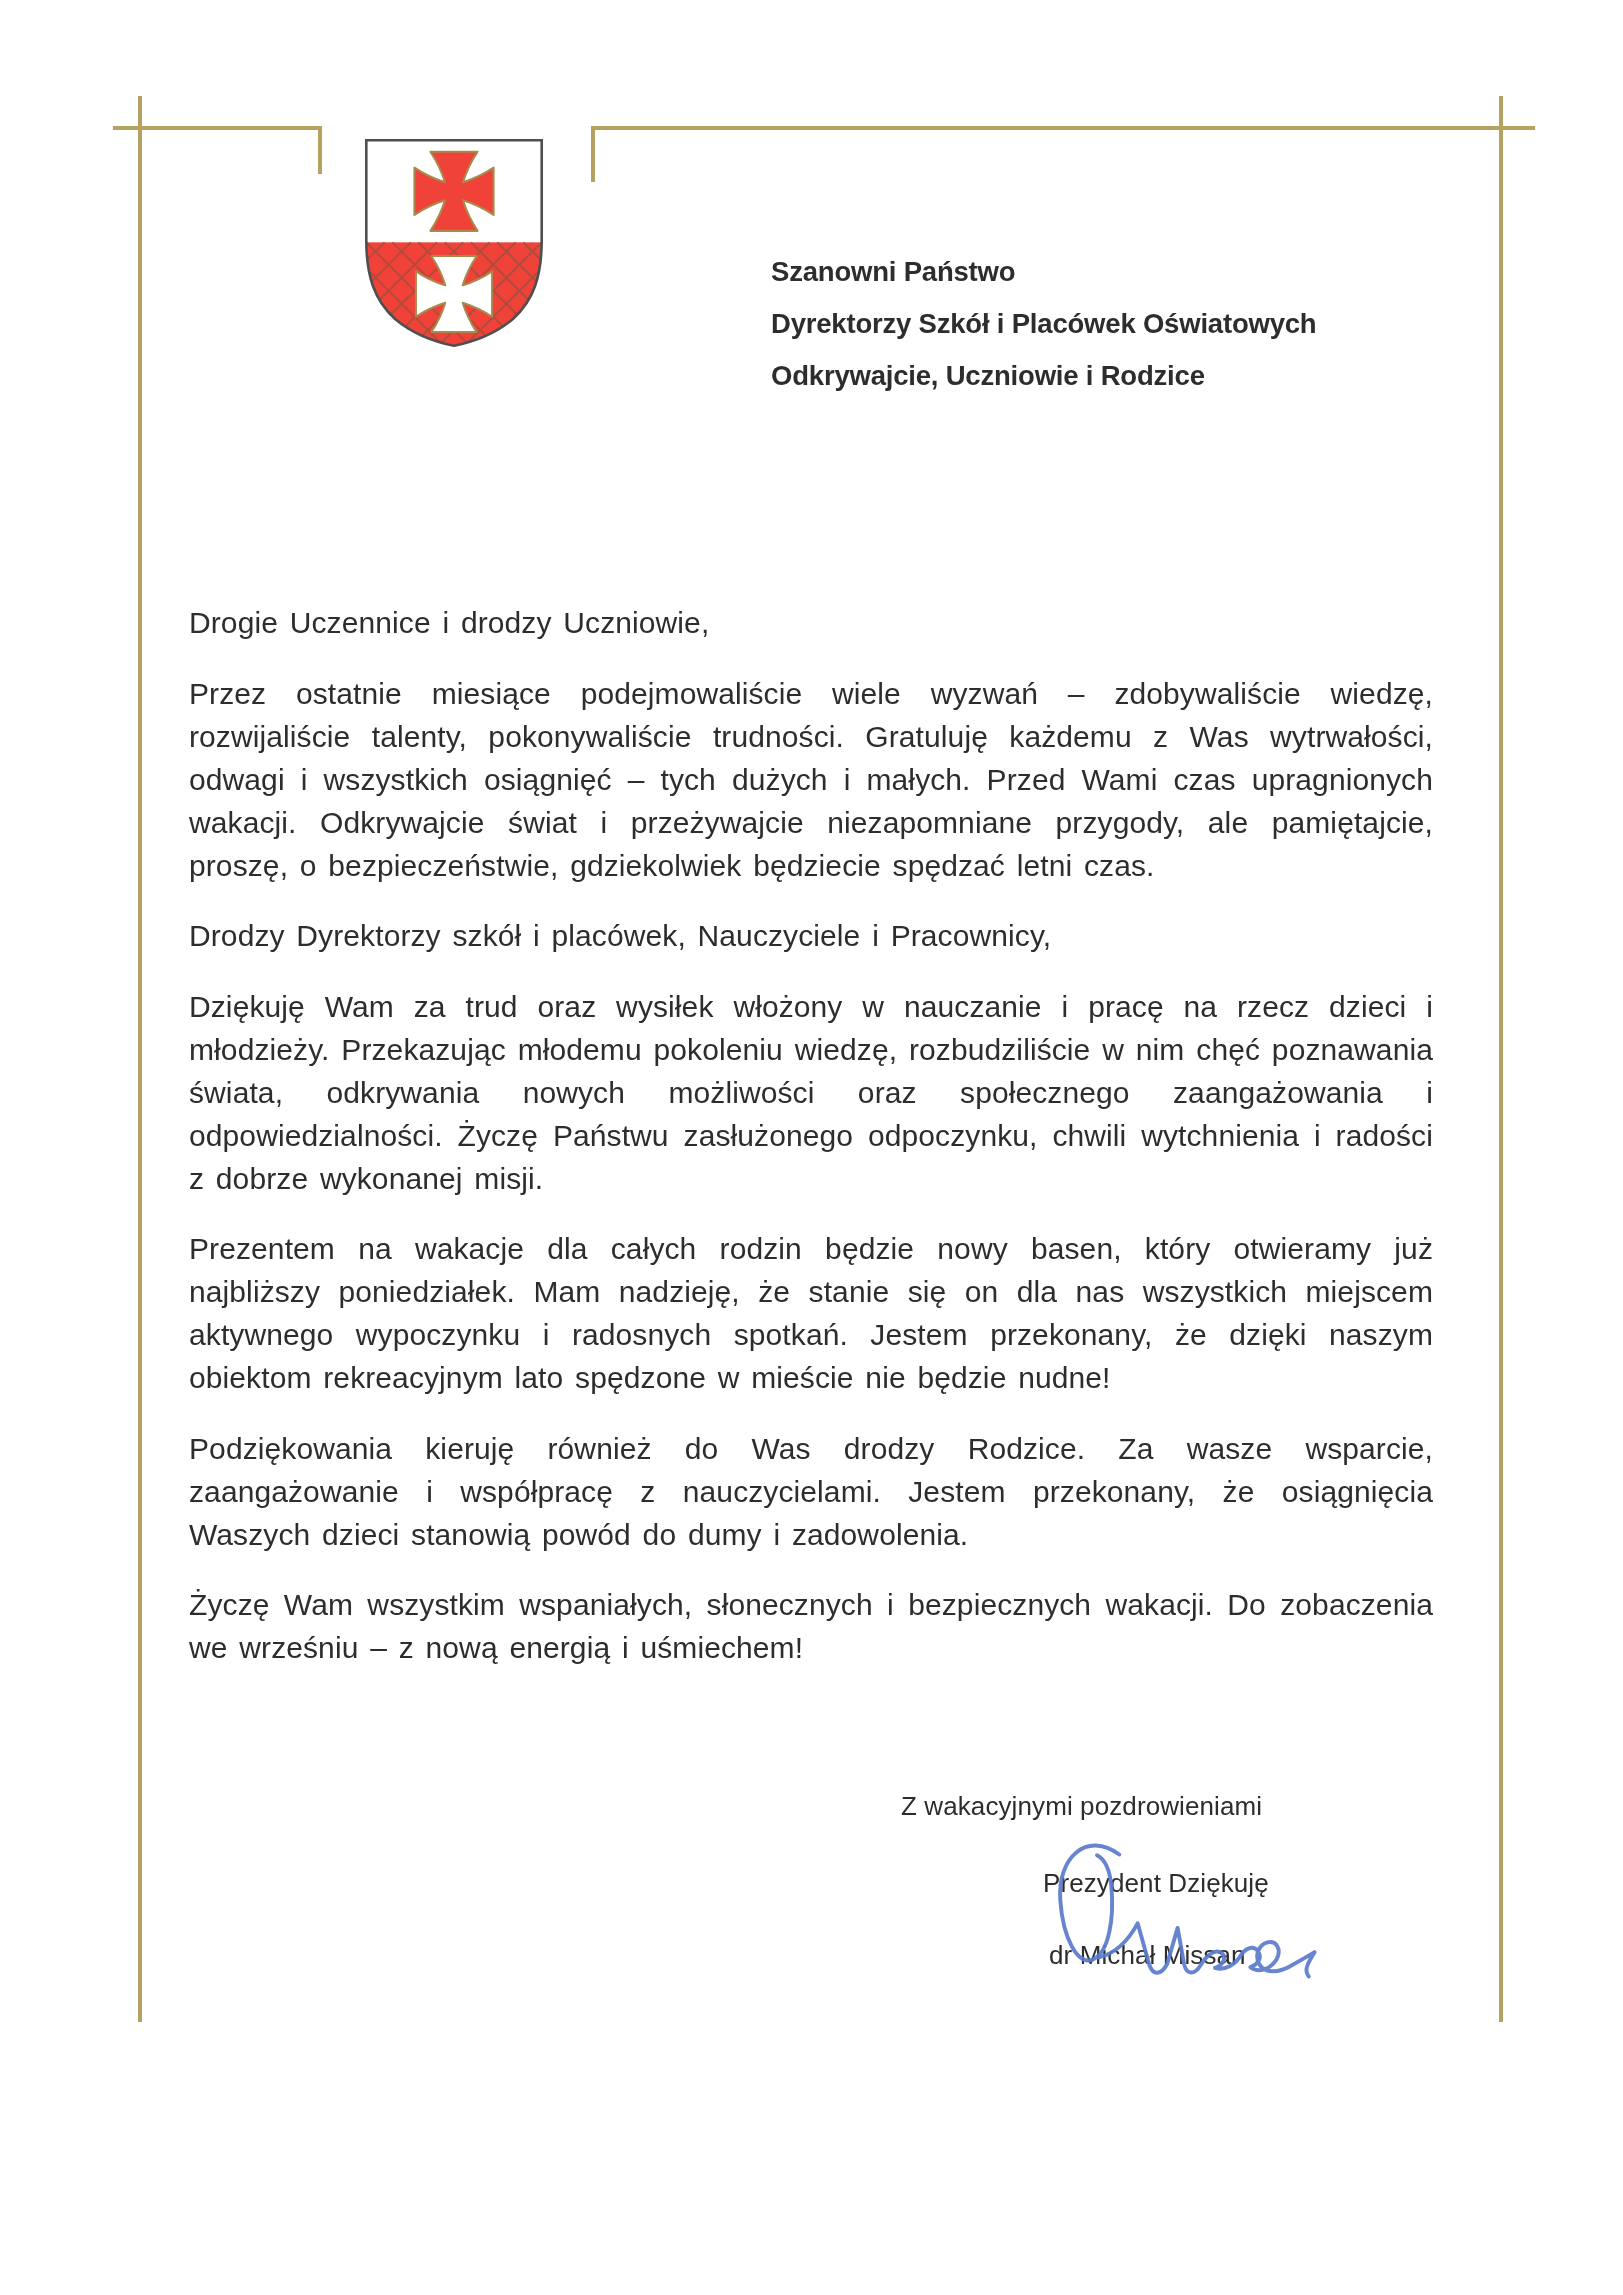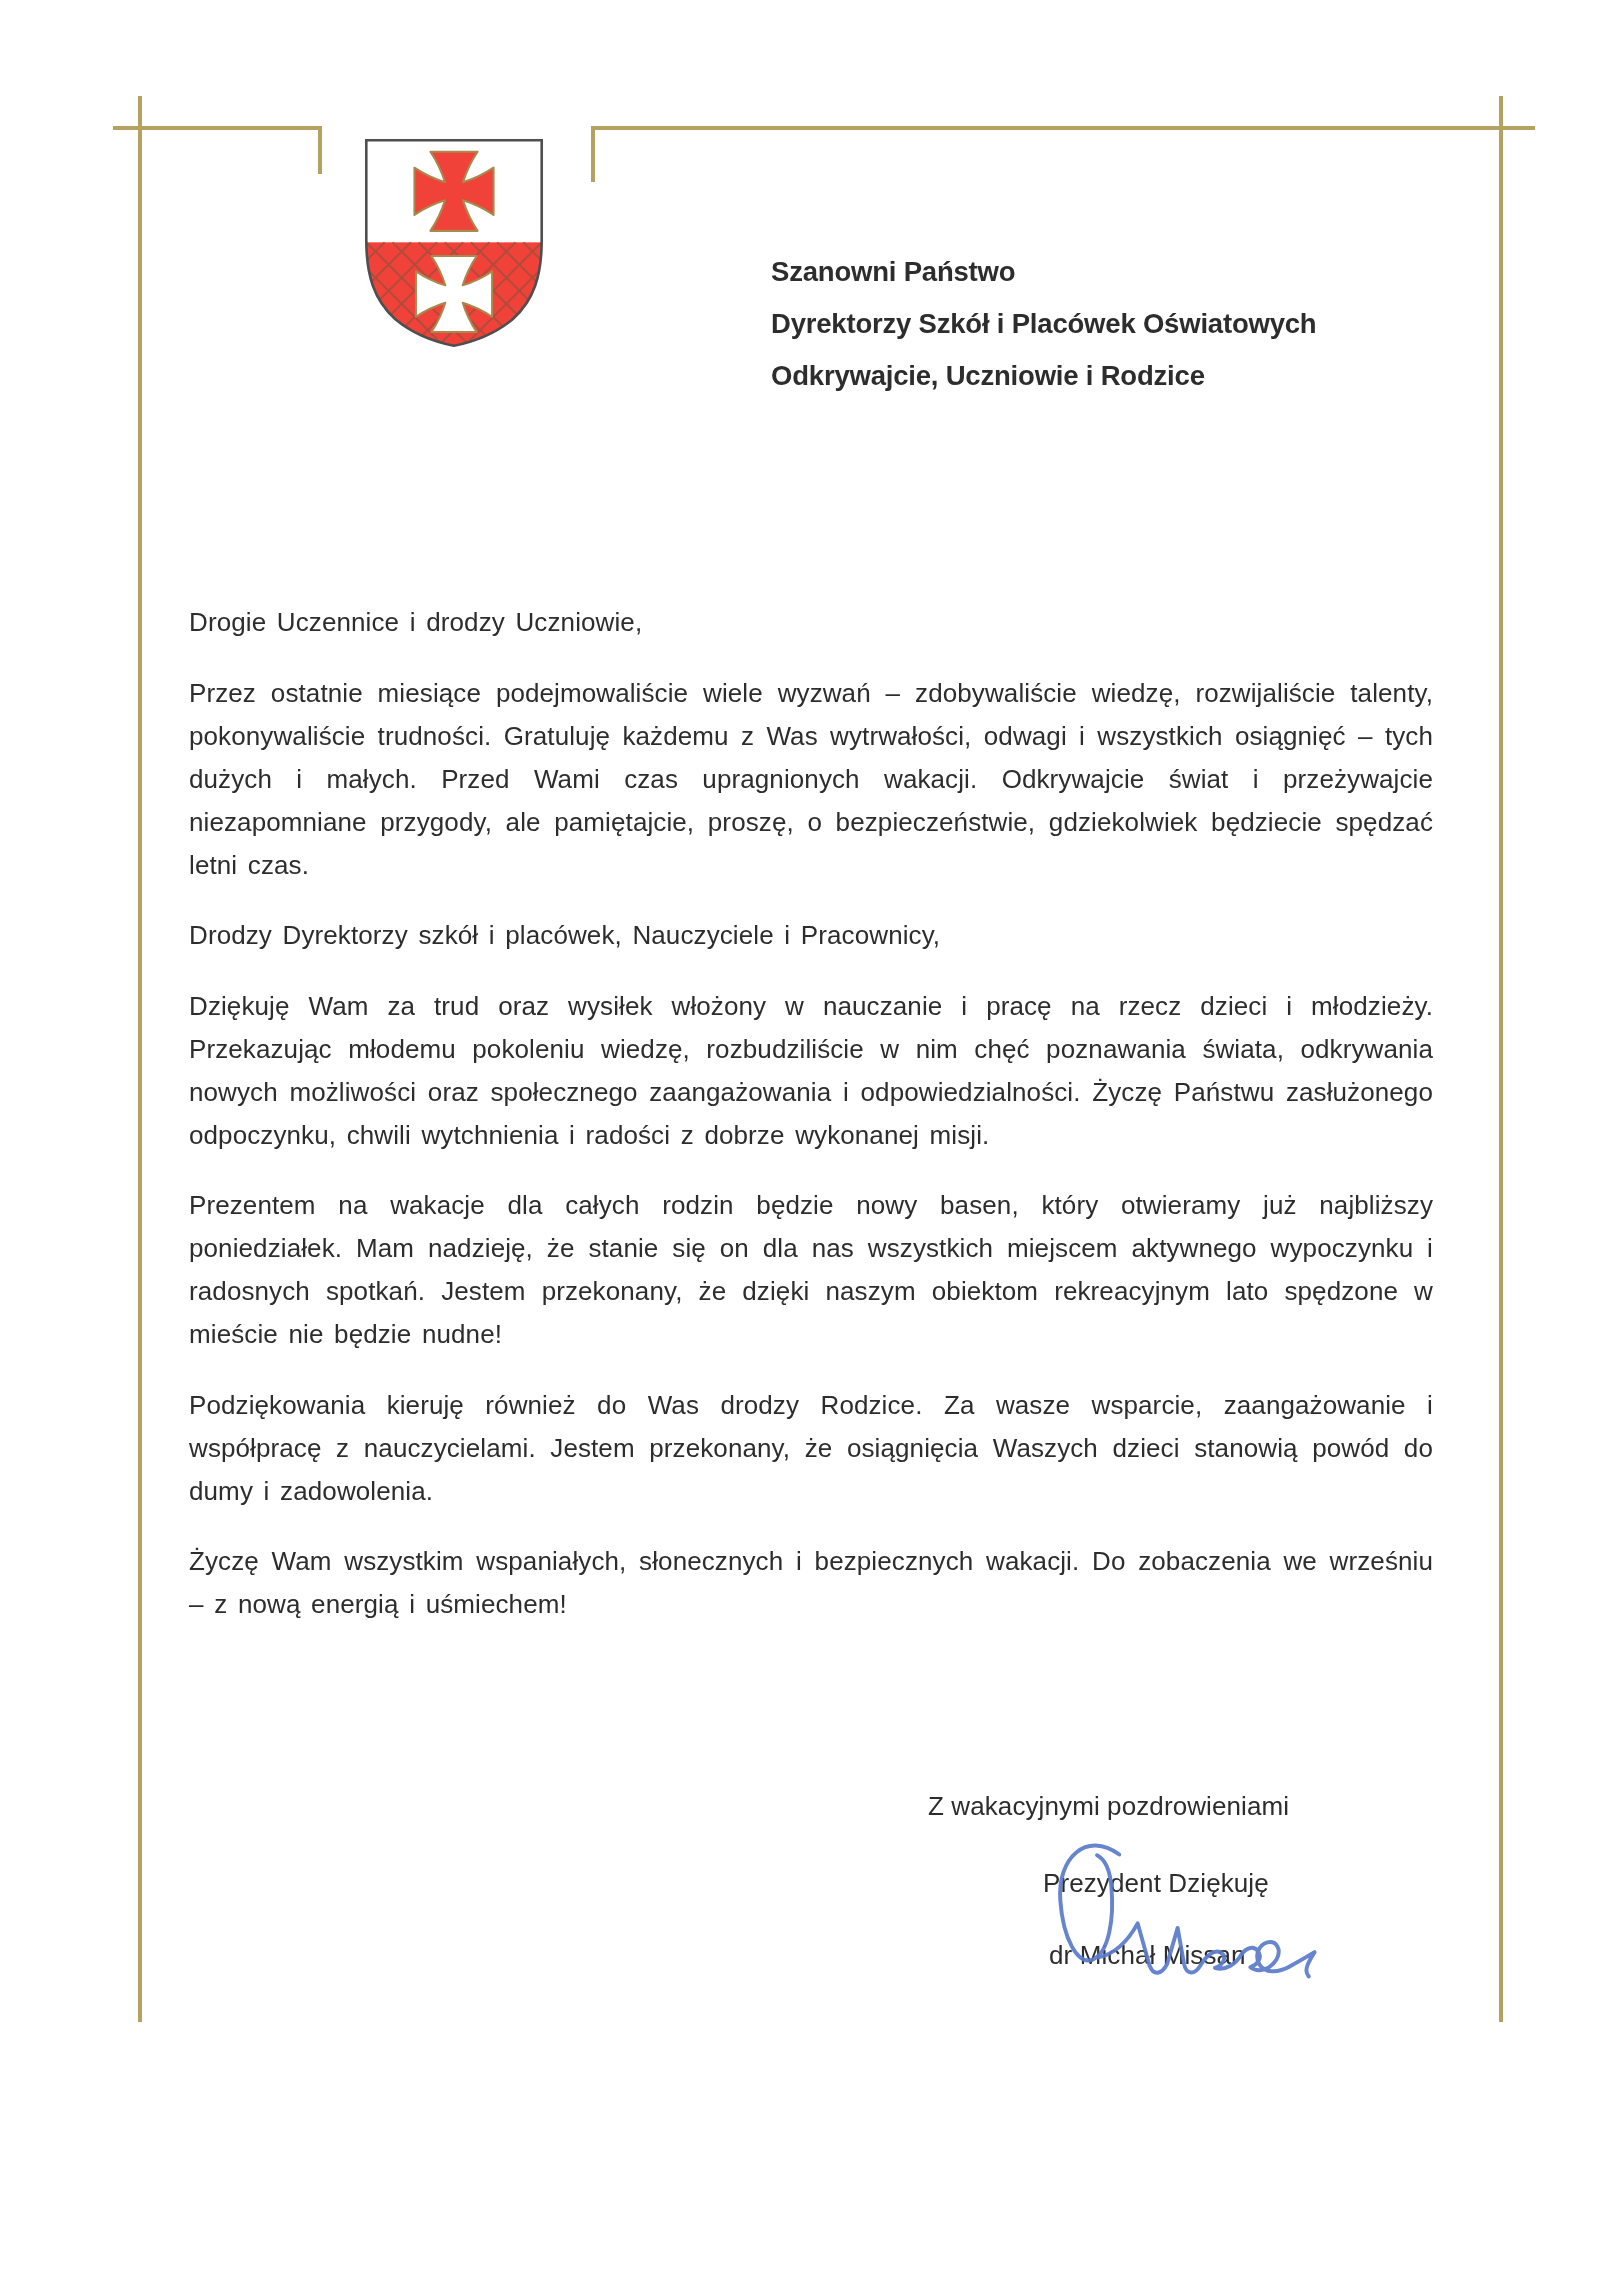--- a/index.html
+++ b/index.html
@@ -13,27 +13,27 @@
   .crest{position:absolute;left:361px;top:135px;width:186px;height:216px;}
   
   .recipients{
     position:absolute;left:771px;top:246px;
     font-size:27.5px;font-weight:bold;line-height:52px;white-space:nowrap;
     letter-spacing:-0.2px;
   }
   
   .body-text{
     position:absolute;left:189px;top:601px;width:1244px;
-    font-size:26px;line-height:43px;text-align:justify;
+    font-size:30px;line-height:43px;text-align:justify;
     letter-spacing:0.1px;word-spacing:3.3px;
   }
   .body-text p{margin:0 0 27.5px 0;}
   
   .closing-line{position:absolute;font-size:26px;white-space:nowrap;letter-spacing:0.1px;}
-  .valediction{left:928px;top:1791px;}
+  .valediction{left:901px;top:1791px;}
   .signer-title{left:1043px;top:1868px;}
   .signer-name{left:1049px;top:1940px;}
   .signature{position:absolute;left:1021px;top:1825px;width:308px;height:177px;}
 </style>
 </head>
 <body>
 
 <div class="page">
 
   <div class="gold" style="left:138px;top:96px;width:3.9px;height:2142px;"></div>

